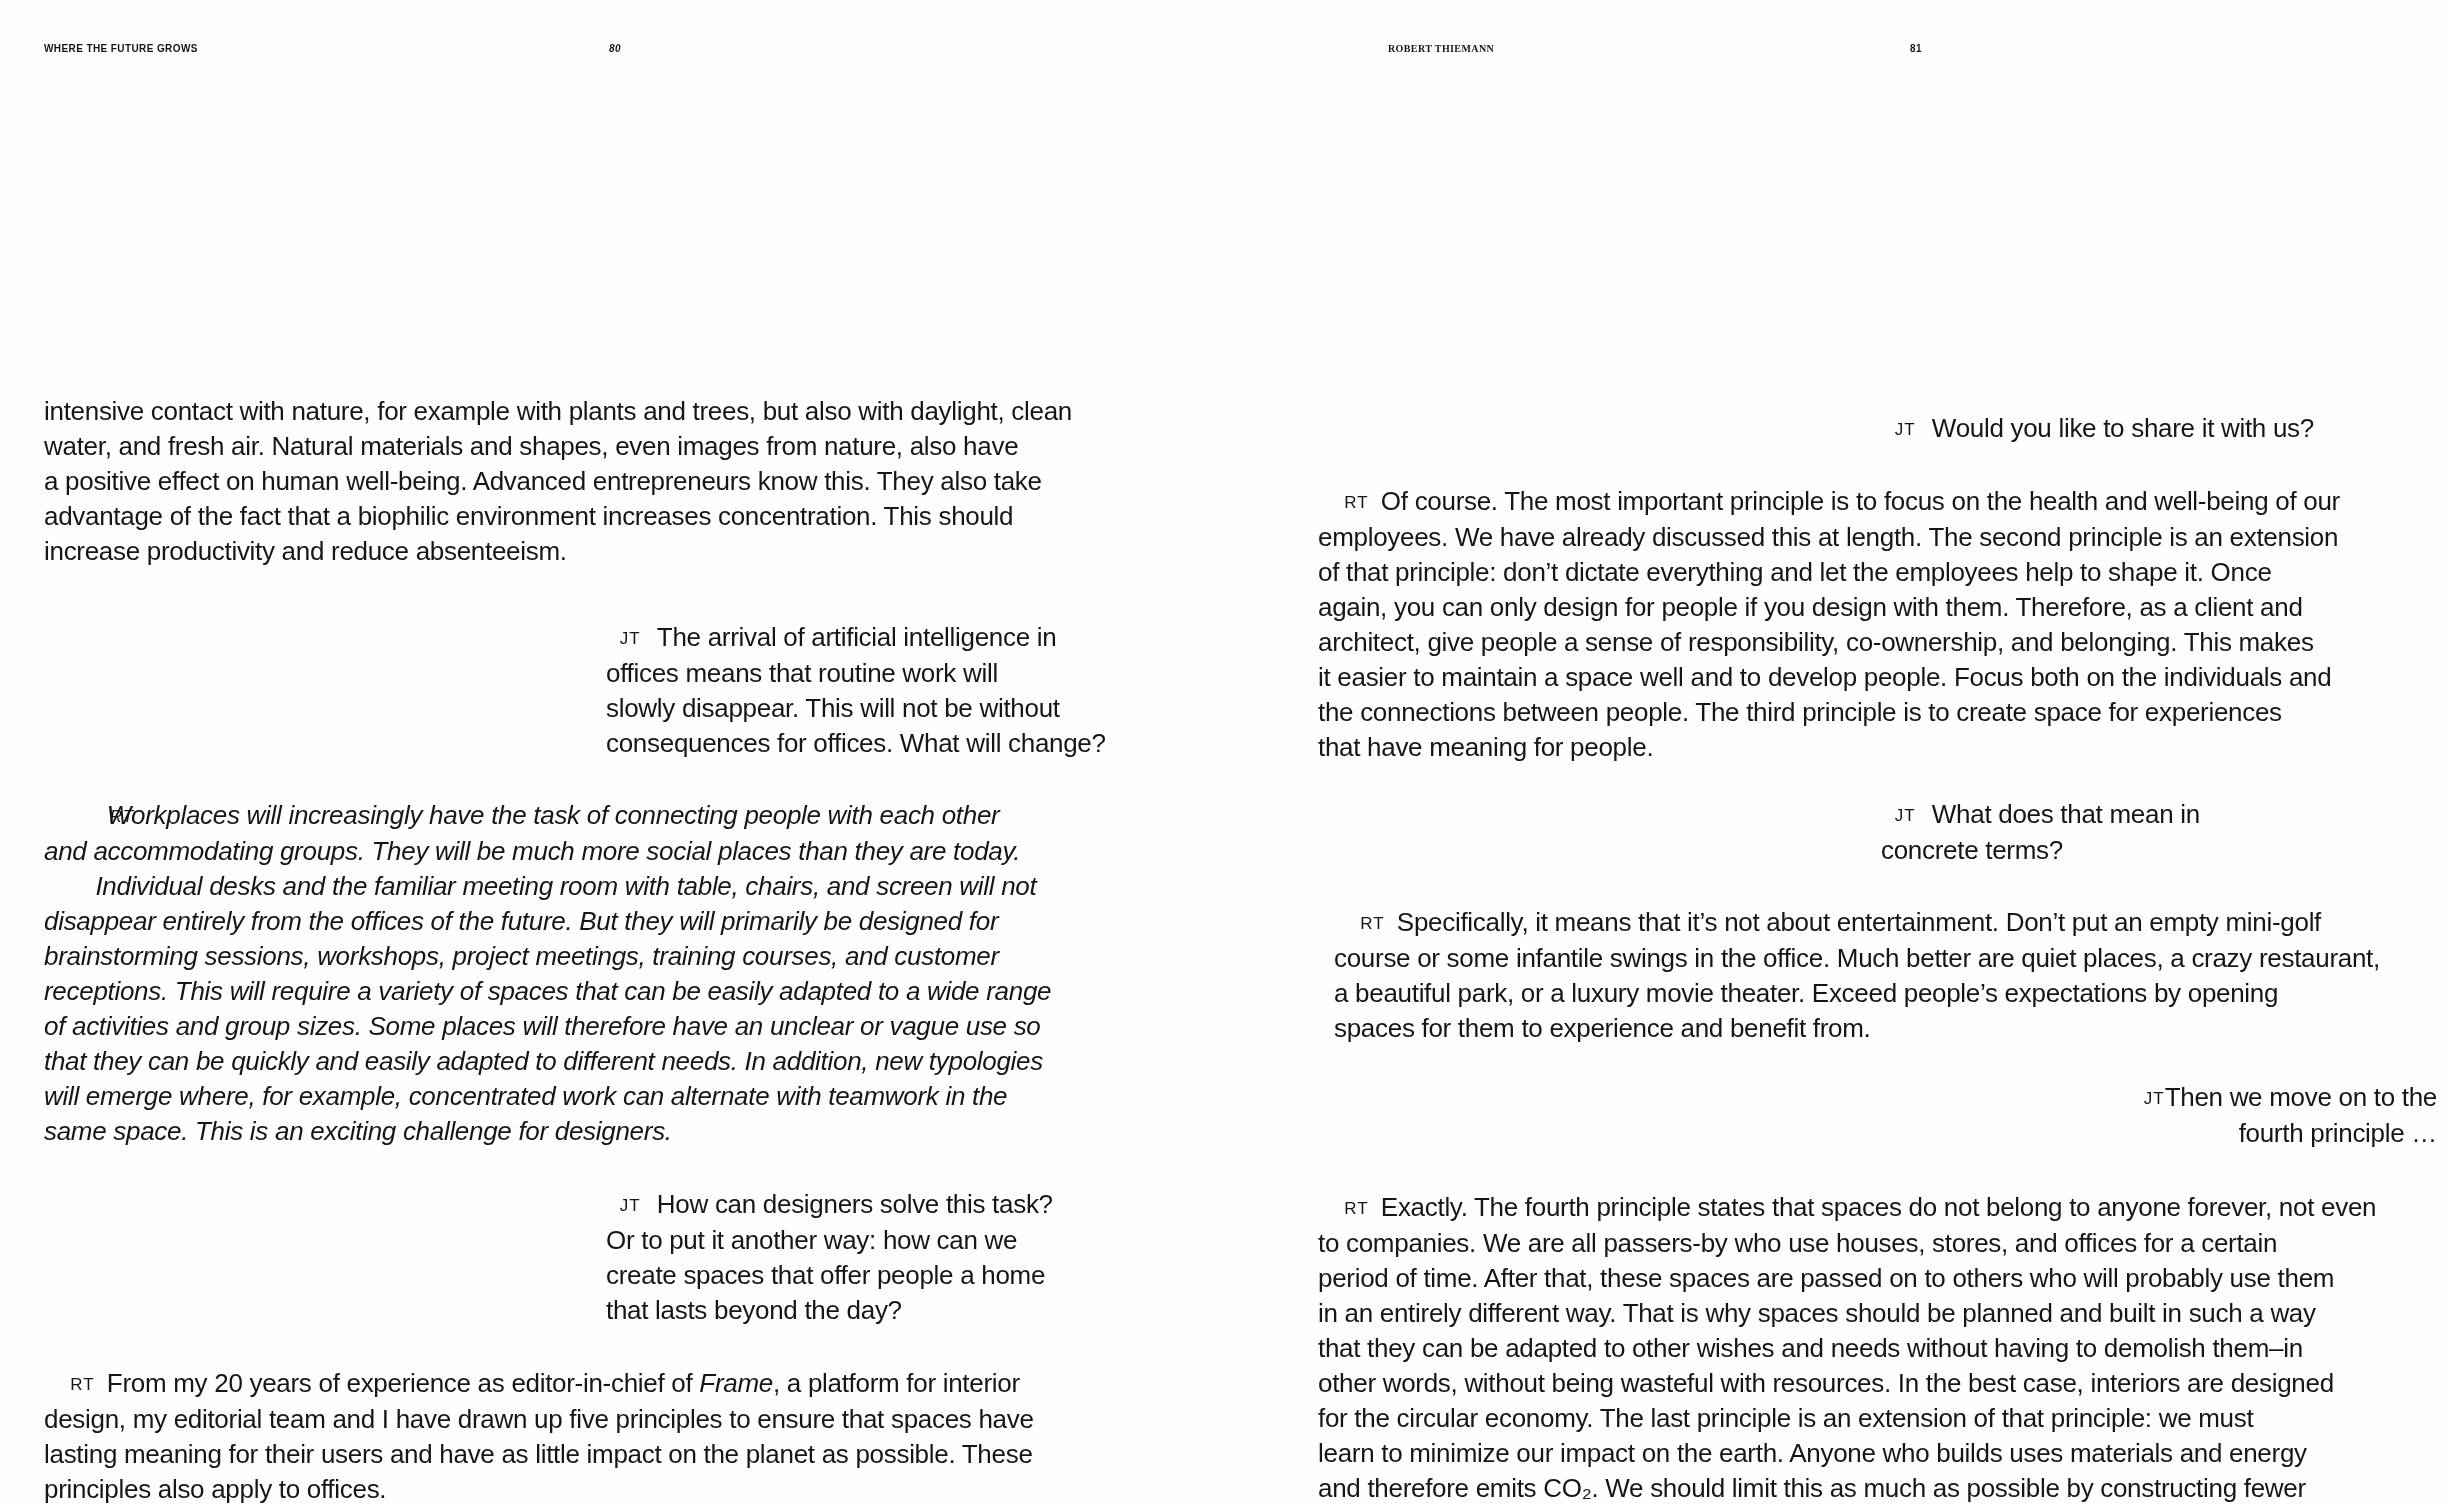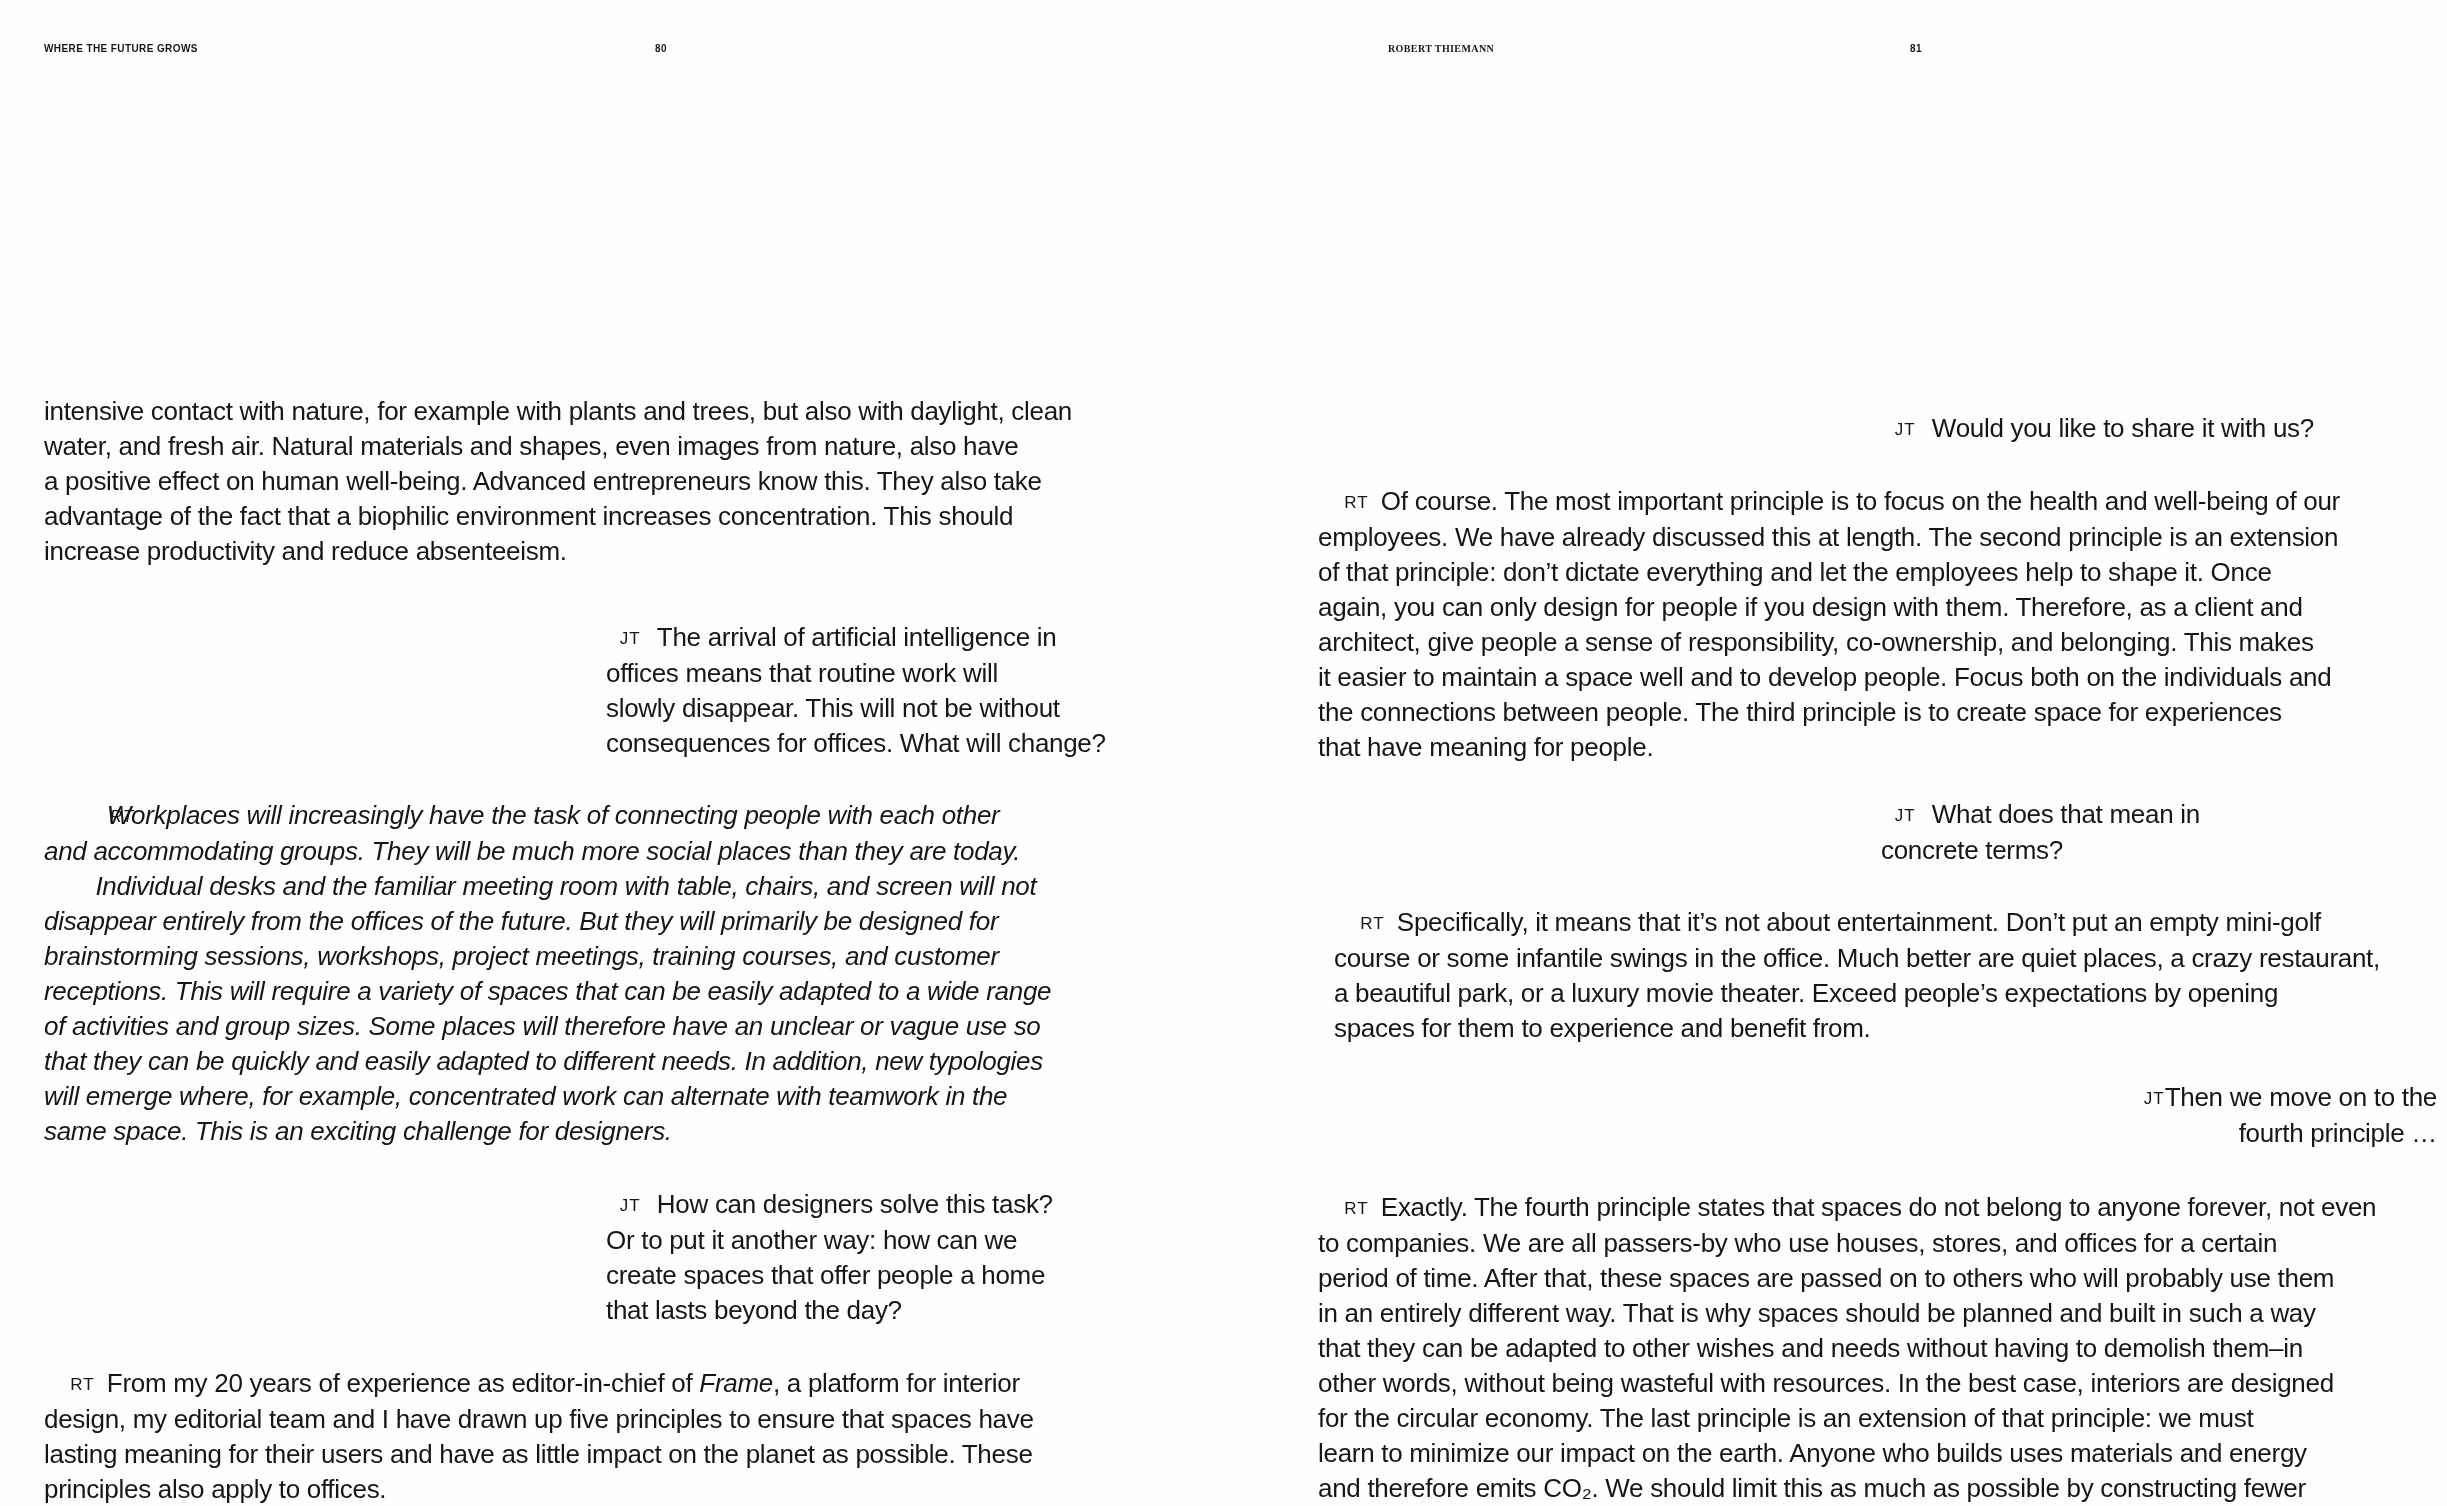--- a/index.html
+++ b/index.html
@@ -39,21 +39,21 @@
   
   .left-body  { left: 44px;   width: 1118px; }
   .left-quest { left: 606px;  width: 556px; }
   .right-body { left: 1318px; width: 1129px; }
   .right-quest{ left: 1881px; width: 556px; }
 </style>
 </head>
 <body>
 
 <div class="runhead" style="left:44px;">WHERE THE FUTURE GROWS</div>
-<div class="runhead" style="left:655px;">80</div>
+<div class="runhead" style="left:609px;font-style:italic;">80</div>
 
 <div class="block left-body" style="top:394px;">intensive contact with nature, for example with plants and trees, but also with daylight, clean
 water, and fresh air. Natural materials and shapes, even images from nature, also have
 a positive effect on human well-being. Advanced entrepreneurs know this. They also take
 advantage of the fact that a biophilic environment increases concentration. This should
 increase productivity and reduce absenteeism.</div>
 
 <div class="block left-quest" style="top:585px;">
   <span class="speaker jt-w">JT</span><span>The arrival of artificial intelligence in
 offices means that routine work will

